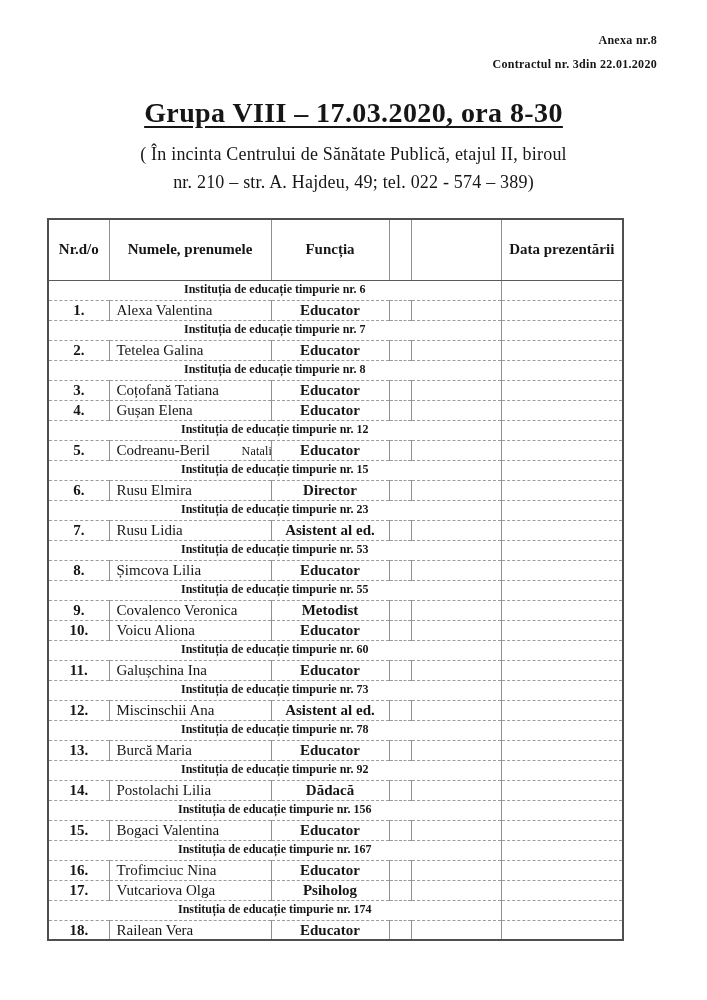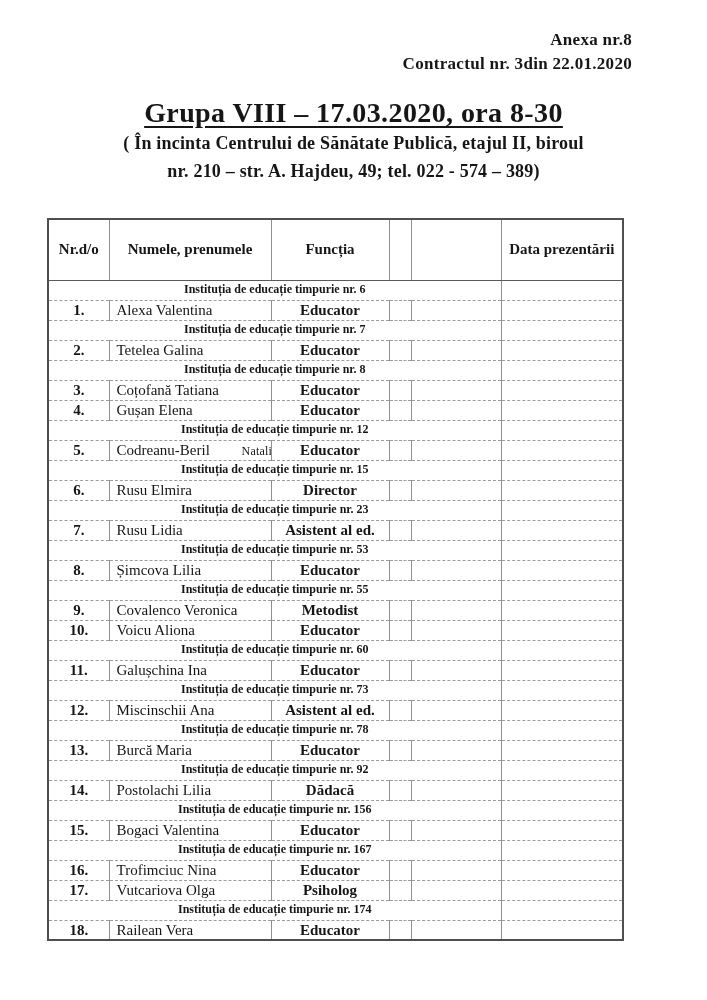--- a/index.html
+++ b/index.html
@@ -10,49 +10,49 @@
     height: 1000px;
     margin: 0 auto;
     background: #ffffff;
     font-family: "Liberation Serif", "DejaVu Serif", serif;
     color: #161616;
     overflow: hidden;
   }
   .annex-block {
     position: absolute;
     top: 28px;
-    right: 75px;
+    right: 50px;
     text-align: right;
     font-weight: bold;
-    font-size: 17px;
+    font-size: 12px;
     line-height: 24px;
     letter-spacing: 0.3px;
   }
   .doc-title {
     position: absolute;
     top: 97px;
     left: 0;
     width: 100%;
     text-align: center;
     font-size: 28px;
     font-weight: bold;
     letter-spacing: 0.4px;
   }
   .doc-title span {
     text-decoration: underline;
     text-underline-offset: 4px;
     text-decoration-thickness: 2px;
   }
   .location-note {
     position: absolute;
-    top: 129px;
+    top: 140px;
     left: 30px;
     right: 30px;
     text-align: center;
-    font-weight: bold;
+    font-weight: normal;
     font-size: 18px;
     line-height: 28px;
     letter-spacing: 0.2px;
   }
   table.roster {
     position: absolute;
     top: 218px;
     left: 47px;
     width: 575px;
     border-collapse: collapse;

